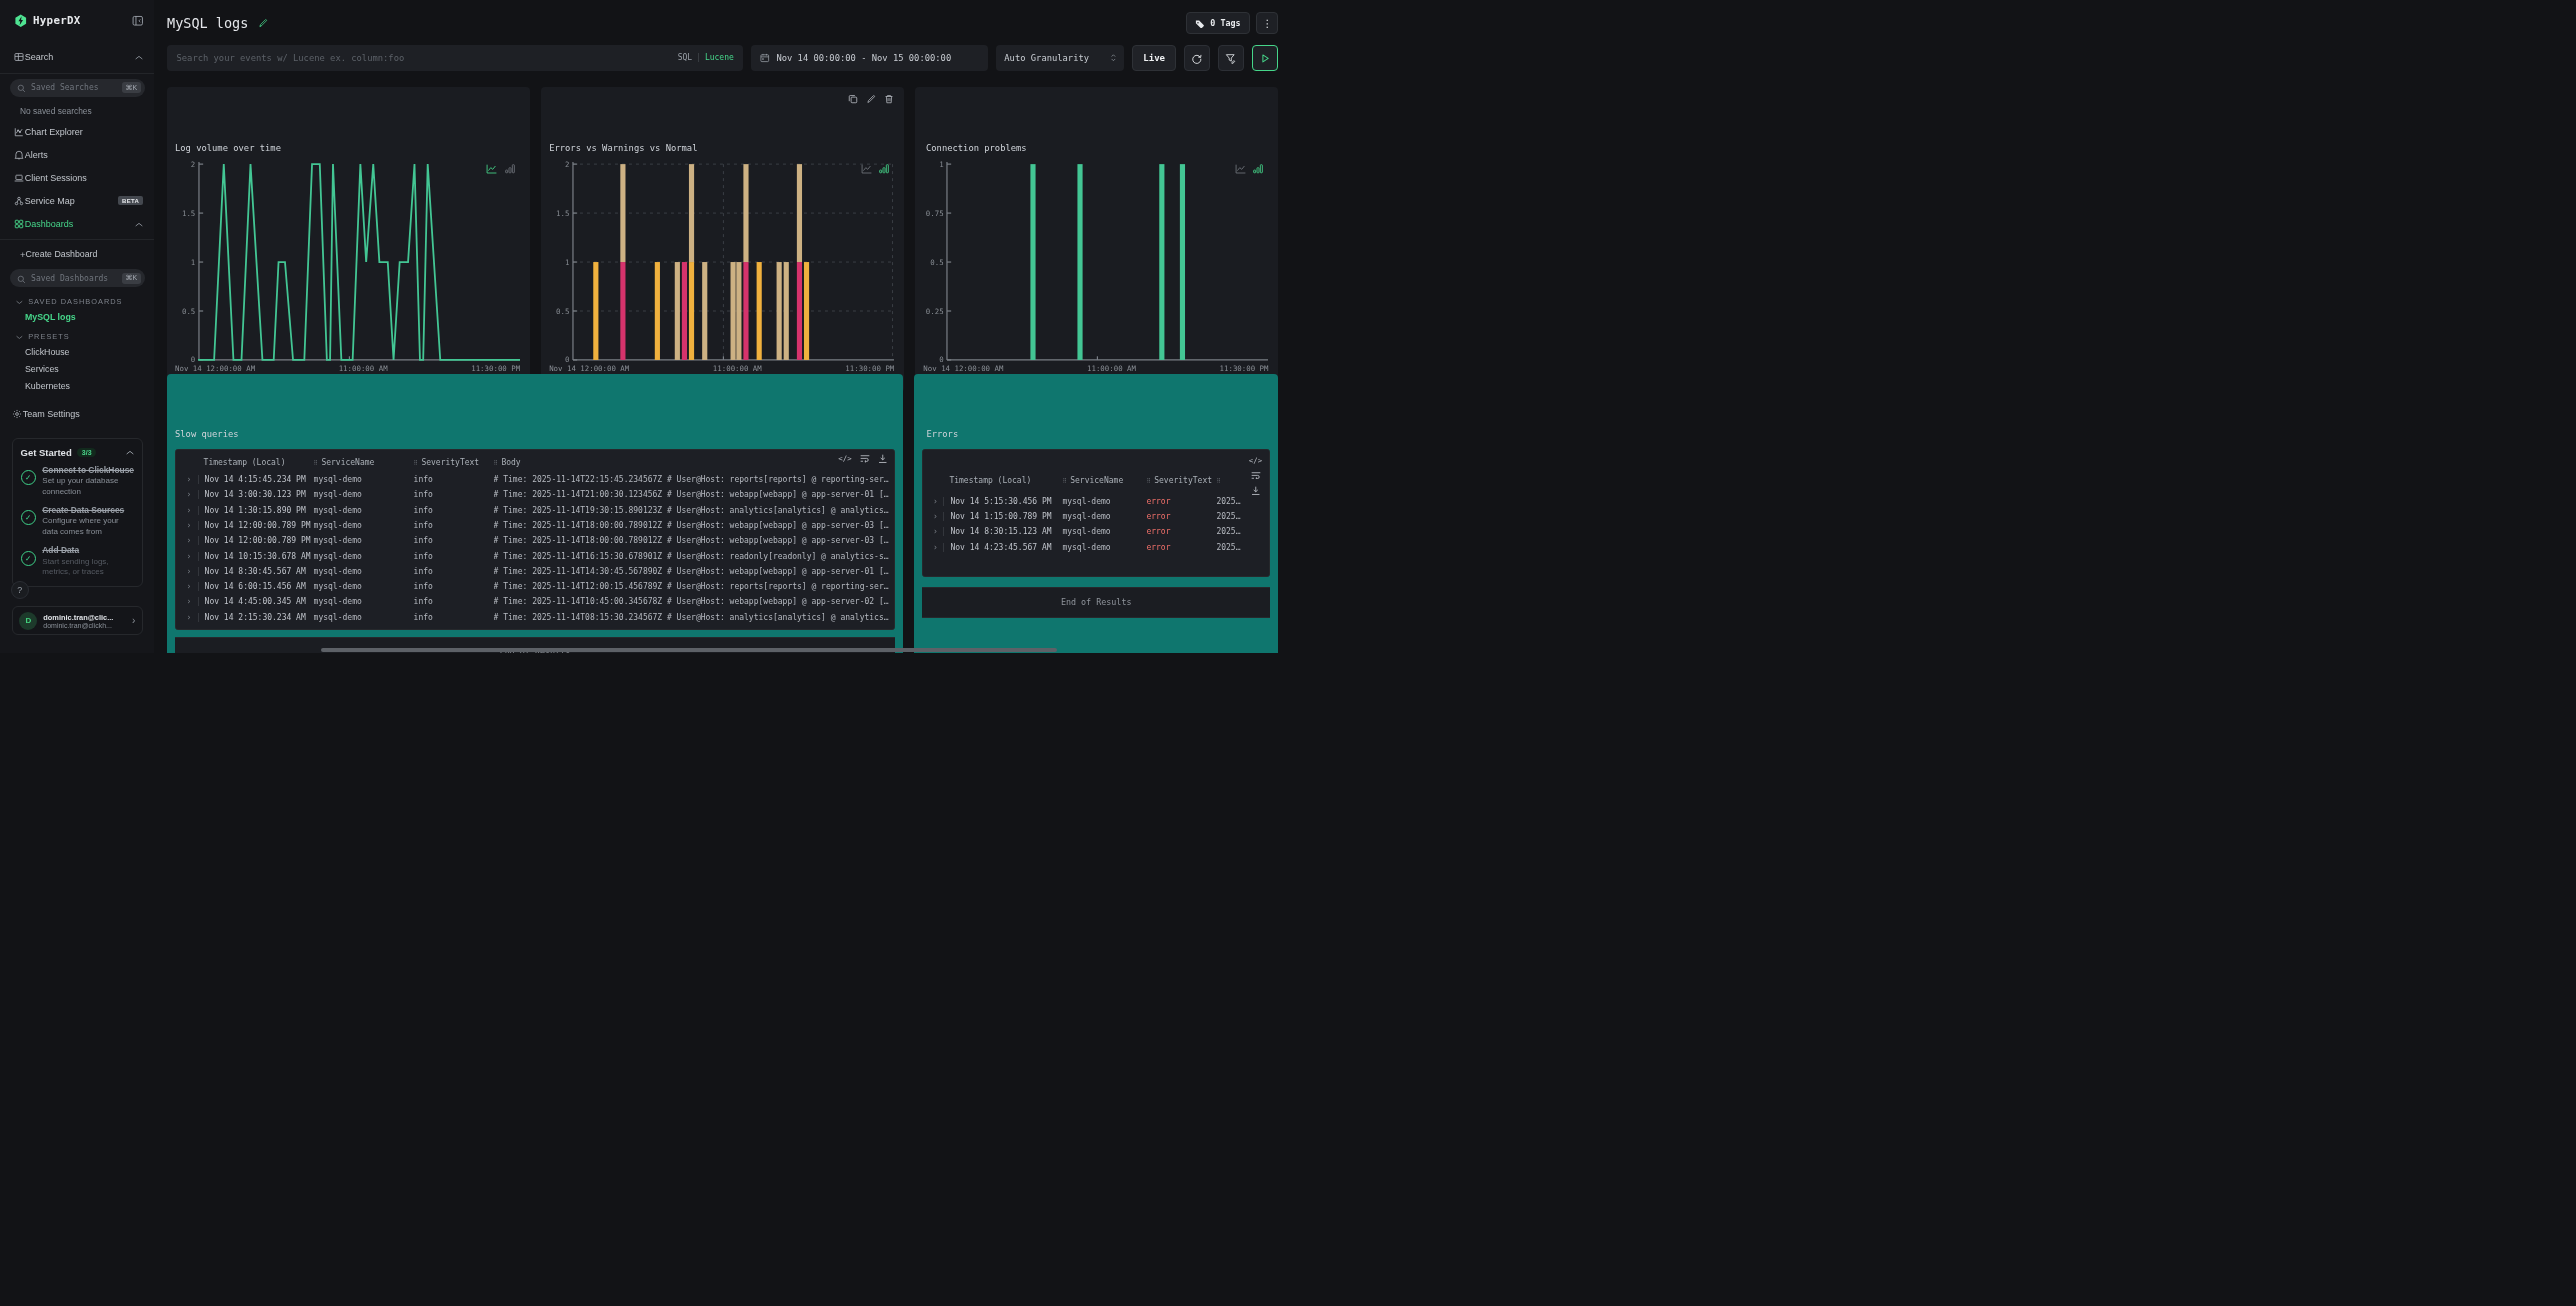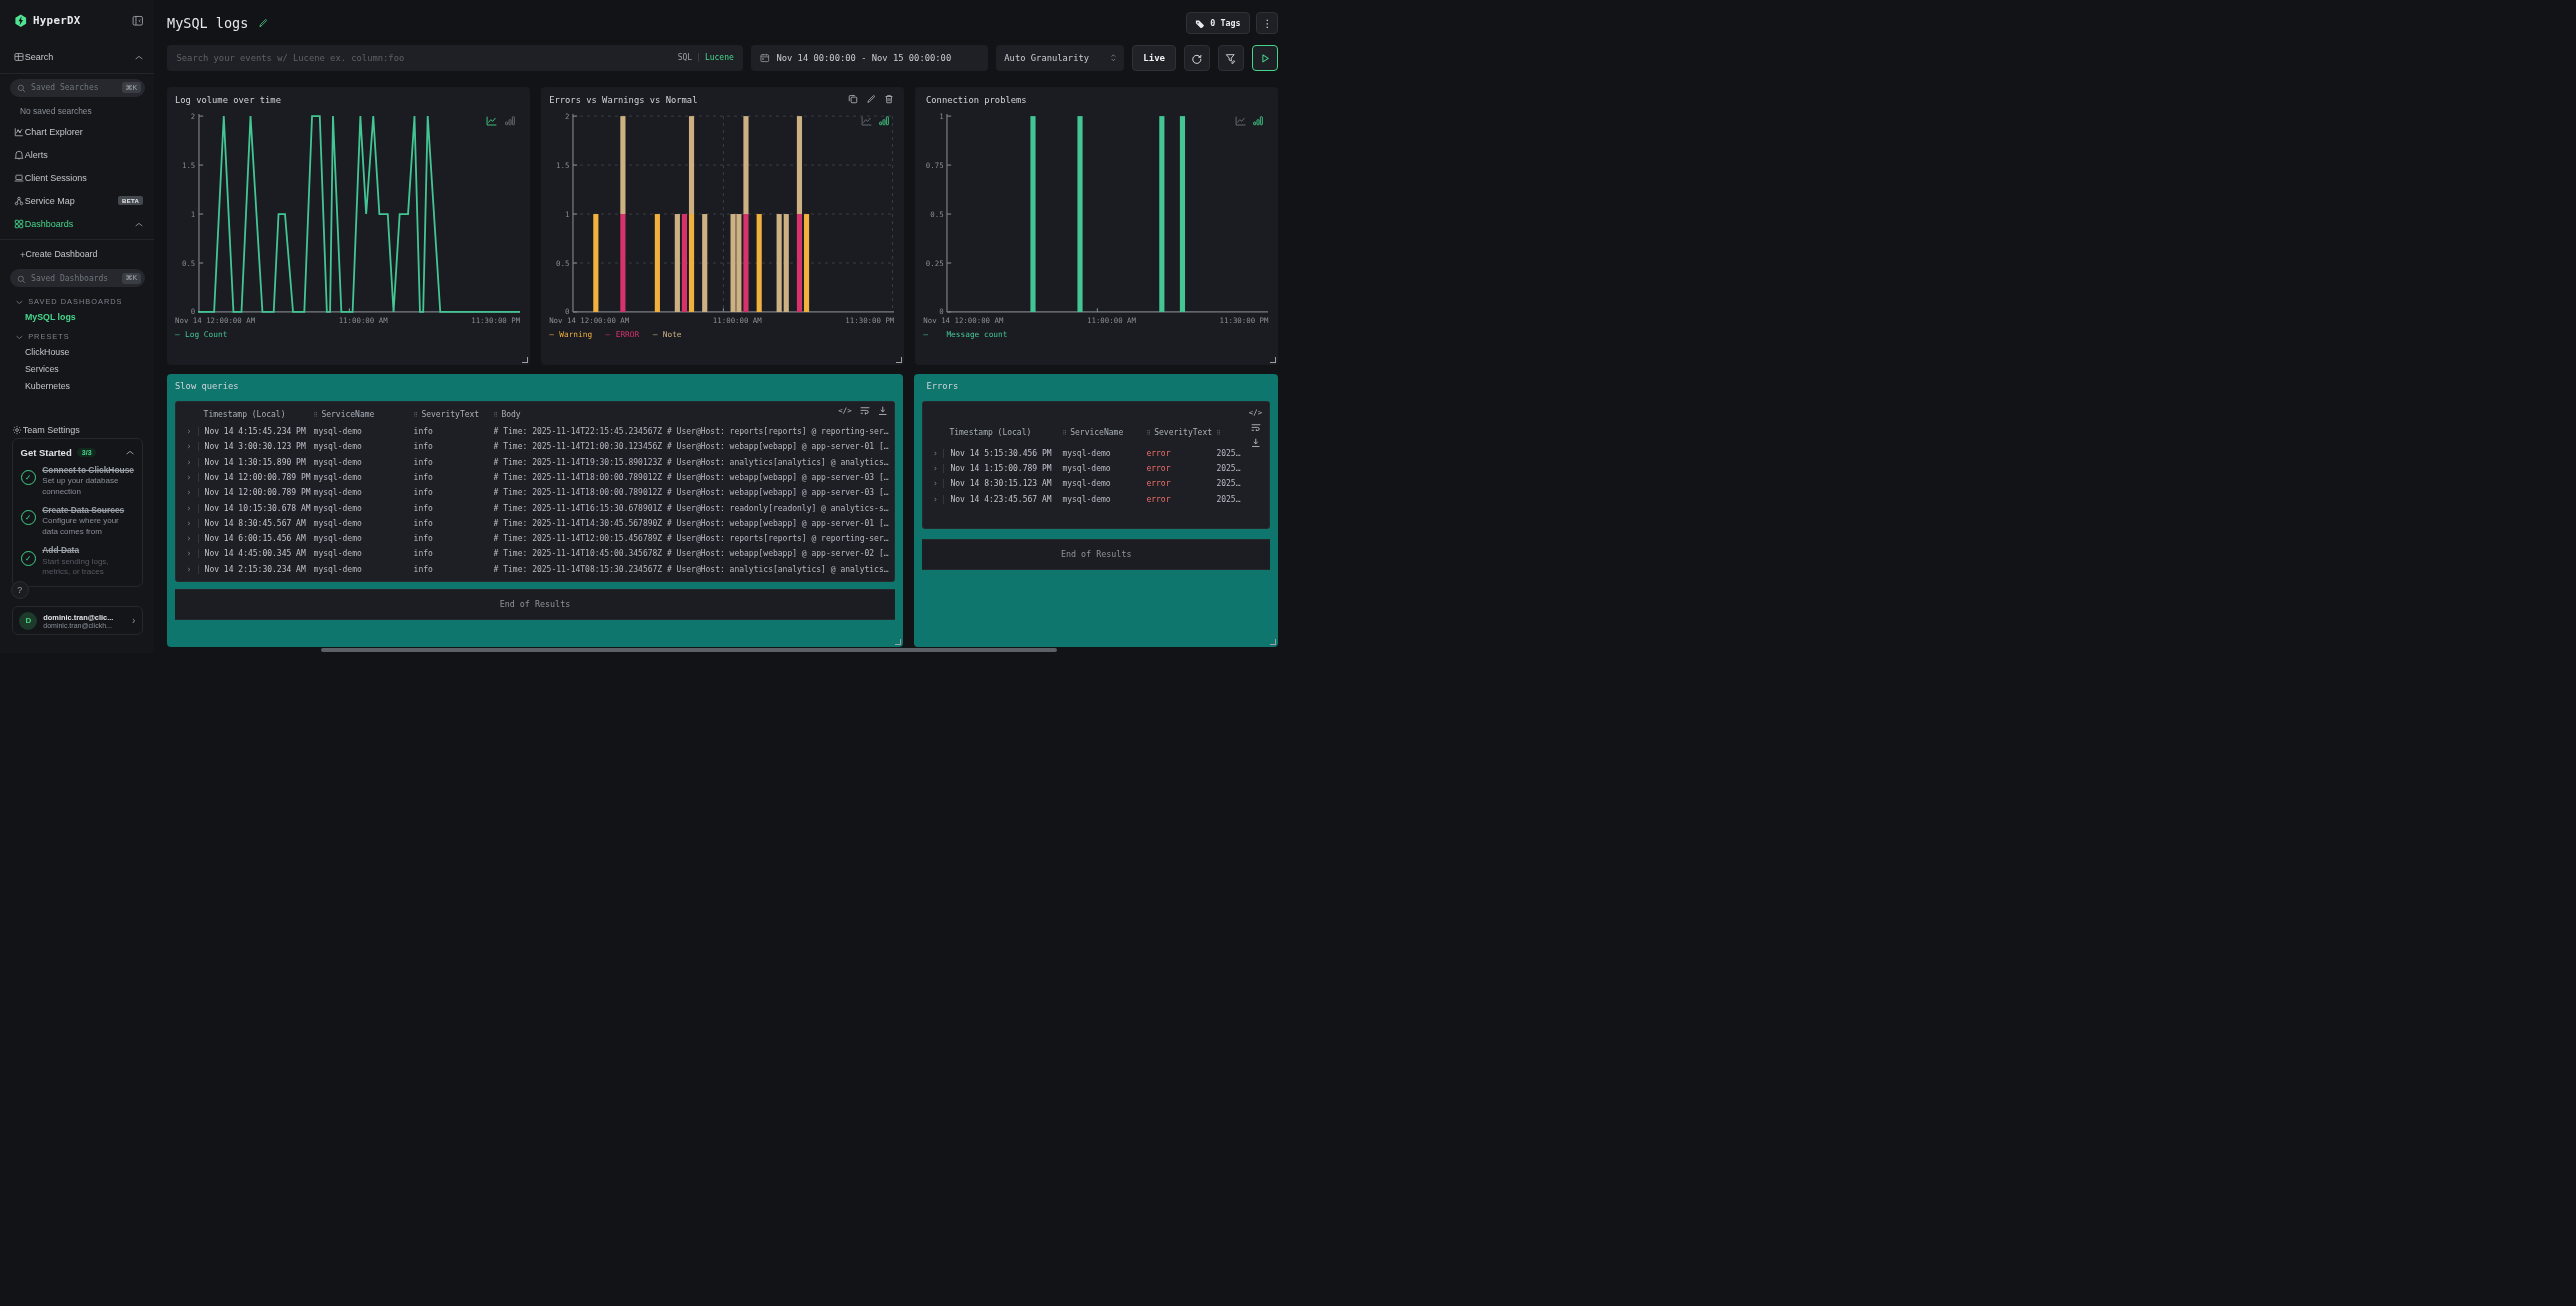--- a/index.html
+++ b/index.html
@@ -68,21 +68,21 @@
   .gran-box { width:128px; height:26px; background:#1e2025; border-radius:4px; display:flex; align-items:center; padding:0 8px; font-family:"DejaVu Sans Mono",monospace; font-size:8.8px; color:#c9cdd3; cursor:pointer; }
   .gran-box .spacer { flex:1; }
   .live-btn { height:26px; background:#202227; border:0.7px solid #2e3136; border-radius:4px; padding:0 10px; color:#f0f2f4; font-family:"DejaVu Sans Mono",monospace; font-weight:bold; font-size:9px; display:flex; align-items:center; cursor:pointer; }
   .icon-btn { width:26px; height:26px; background:#1e2025; border:0.7px solid #2c2f35; border-radius:4px; color:#dde0e4; display:flex; align-items:center; justify-content:center; cursor:pointer; }
   .icon-btn.play { border-color:#46d68a; color:#46d68a; }
 
   
   .charts-row { display:grid; grid-template-columns:1fr 1fr 1fr; gap:11.5px; margin-top:16px; height:278px; }
   .panel { background:#1a1c21; border-radius:4px; padding:8px 9.5px 5.4px 8px; position:relative; }
   .panel::after { content:""; position:absolute; right:2px; bottom:2px; width:4.7px; height:4.7px; border-right:1.4px solid #9aa0a6; border-bottom:1.4px solid #9aa0a6; cursor:nwse-resize; }
-  .ptitle { font-family:"DejaVu Sans Mono",monospace; font-size:8.8px; color:#d0d4da; height:15px; }
+  .ptitle { font-family:"DejaVu Sans Mono",monospace; font-size:8.8px; color:#d0d4da; height:15px;margin-top:48px; }
   .panel-actions { position:absolute; top:6.8px; right:9.5px; display:flex; gap:8px; color:#b9bdc4; }
   .panel-actions span { cursor:pointer; }
   .chart-body { display:flex; height:204px; }
   .yaxis { width:23px; position:relative; font-family:"DejaVu Sans Mono",monospace; font-size:7.4px; color:#868b92; }
   .yaxis span { position:absolute; right:2.7px; transform:translateY(-50%); }
   .plot { flex:1; position:relative; }
   .plot svg.chart { width:100%; height:100%; display:block; }
   .ctoggle { position:absolute; top:5.4px; right:5.4px; display:flex; gap:6.8px; align-items:flex-end; }
   .ctoggle .tg { cursor:pointer; color:#6f747b; }
   .ctoggle .tg.active { color:#46d68a; }
@@ -240,21 +240,21 @@
   <div class="sec-label">
     <span><svg class="ic" width="6.8" height="4.7" viewBox="0 0 12 8" fill="none" stroke="currentColor" stroke-width="1.4">
           <path d="M1 2 L6 6 L11 2"></path>
         </svg></span>
     <span>PRESETS</span>
   </div>
   <div class="sub-item">ClickHouse</div>
   <div class="sub-item">Services</div>
   <div class="sub-item">Kubernetes</div>
 
-  <div class="nav-item" style="margin-top:24px;padding-left:12px;">
+  <div class="nav-item" style="margin-top:8px;padding-left:12px;">
     <span class="ni-ic">
         <svg class="ic" width="10" height="10" viewBox="0 0 16 16" fill="none" stroke="currentColor" stroke-width="1.3">
           <circle cx="8" cy="8" r="2.2"></circle>
           <path d="M8 1.5 V3.3 M8 12.7 V14.5 M1.5 8 H3.3 M12.7 8 H14.5 M3.4 3.4 L4.7 4.7 M11.3 11.3 L12.6 12.6 M12.6 3.4 L11.3 4.7 M4.7 11.3 L3.4 12.6"></path>
         </svg>
       </span>
     <span>Team Settings</span>
   </div>
 
   <div class="gs-card">

